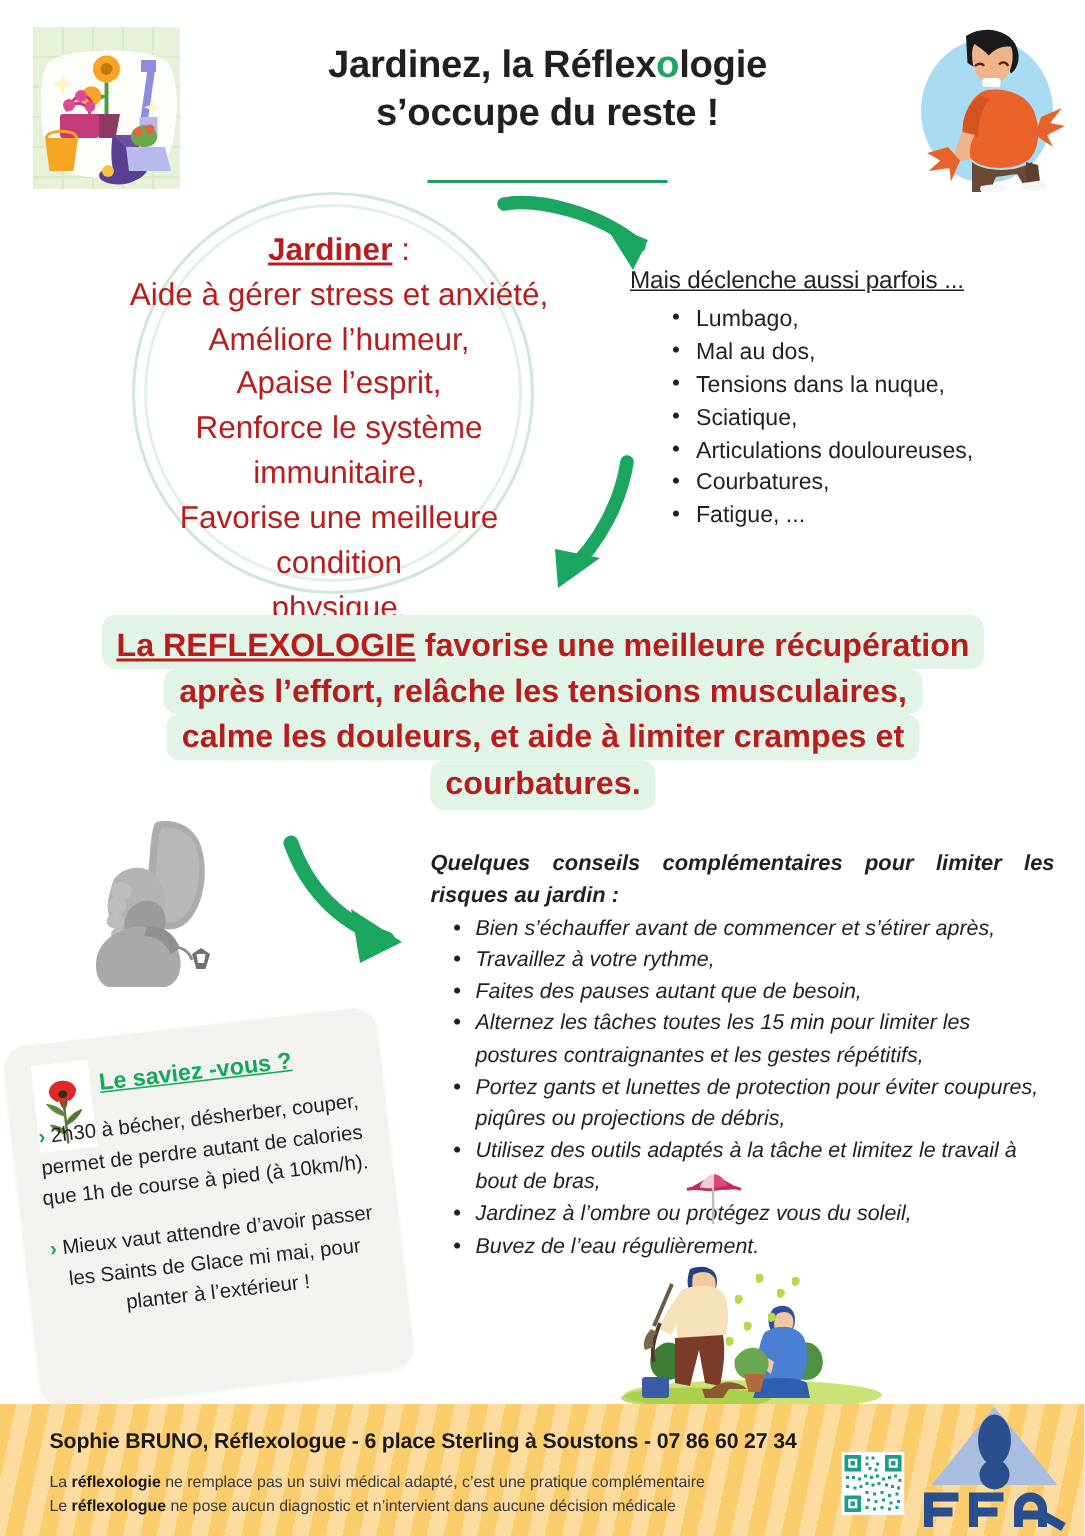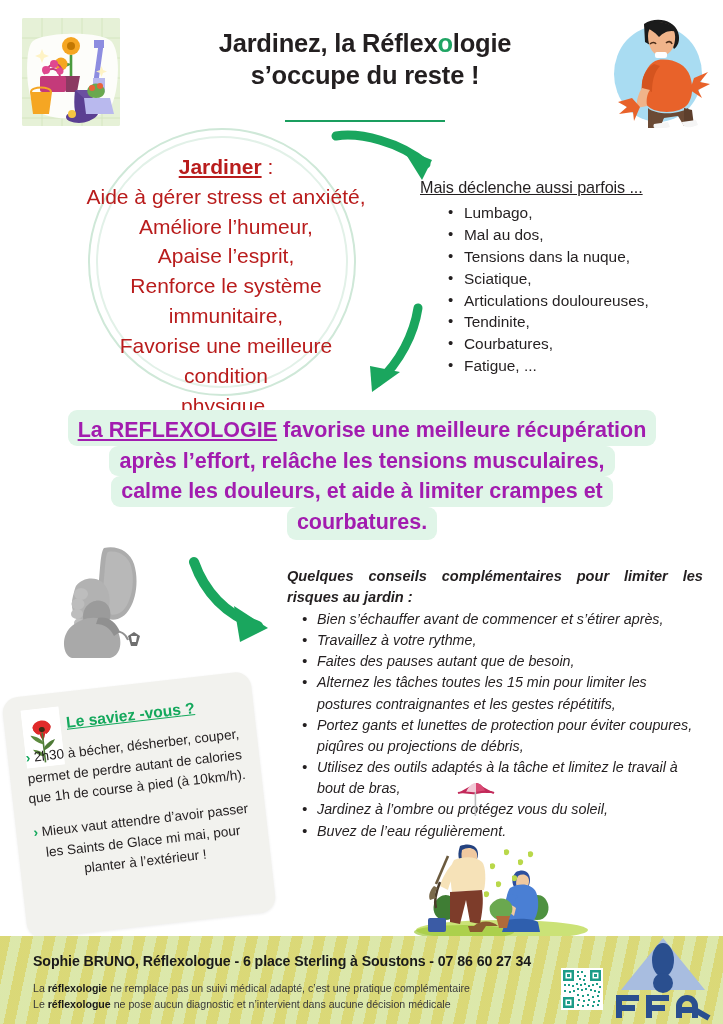--- a/index.html
+++ b/index.html
@@ -114,21 +114,21 @@
   
   .banner {
     position: absolute;
     left: 22px; top: 410px;
     width: 680px;
   }
   .banner-line {
     display: block;
     margin: 0 auto;
     background: #e0f5e8;
-    color: #a21caf;
+    color: #b91c1c;
     font-weight: bold;
     font-size: 21.5px;
     line-height: 1.33;
     text-align: center;
     border-radius: 9px;
     padding: 1px 10px;
     width: fit-content;
     white-space: nowrap;
   }
   .banner-line .under { text-decoration: underline; }
@@ -222,21 +222,21 @@
     position: absolute;
     left: 404px; top: 842px;
     width: 190px; height: 98px;
   }
 
   
   .footer {
     position: absolute;
     left: 0; bottom: 0;
     width: 723px; height: 88px;
-    background: #22c55e;
+    background: #f97316;
     overflow: hidden;
   }
   .footer-rays {
     position: absolute; inset: 0;
     background: repeating-linear-gradient(
       -78deg,
       #fdeeb8 0px, #fdeeb8 11px,
       #fbdc7c 11px, #fbdc7c 22px);
     opacity: 0.85;
   }
@@ -375,21 +375,20 @@
     </svg>
   </div>
 
   <div class="sym-title">Mais déclenche aussi parfois ...</div>
   <ul class="sym-list">
     <li>Lumbago,</li>
     <li>Mal au dos,</li>
     <li>Tensions dans la nuque,</li>
     <li>Sciatique,</li>
     <li>Articulations douloureuses,</li>
-    <li>Tendinite,</li>
     <li>Courbatures,</li>
     <li>Fatigue, ...</li>
   </ul>
 
   <div class="banner">
     <span class="banner-line l1"><span class="under">La REFLEXOLOGIE</span><span> favorise une meilleure récupération</span></span>
     <span class="banner-line">après l’effort, relâche les tensions musculaires,</span>
     <span class="banner-line">calme les douleurs, et aide à limiter crampes et</span>
     <span class="banner-line l4">courbatures.</span>
   </div>

